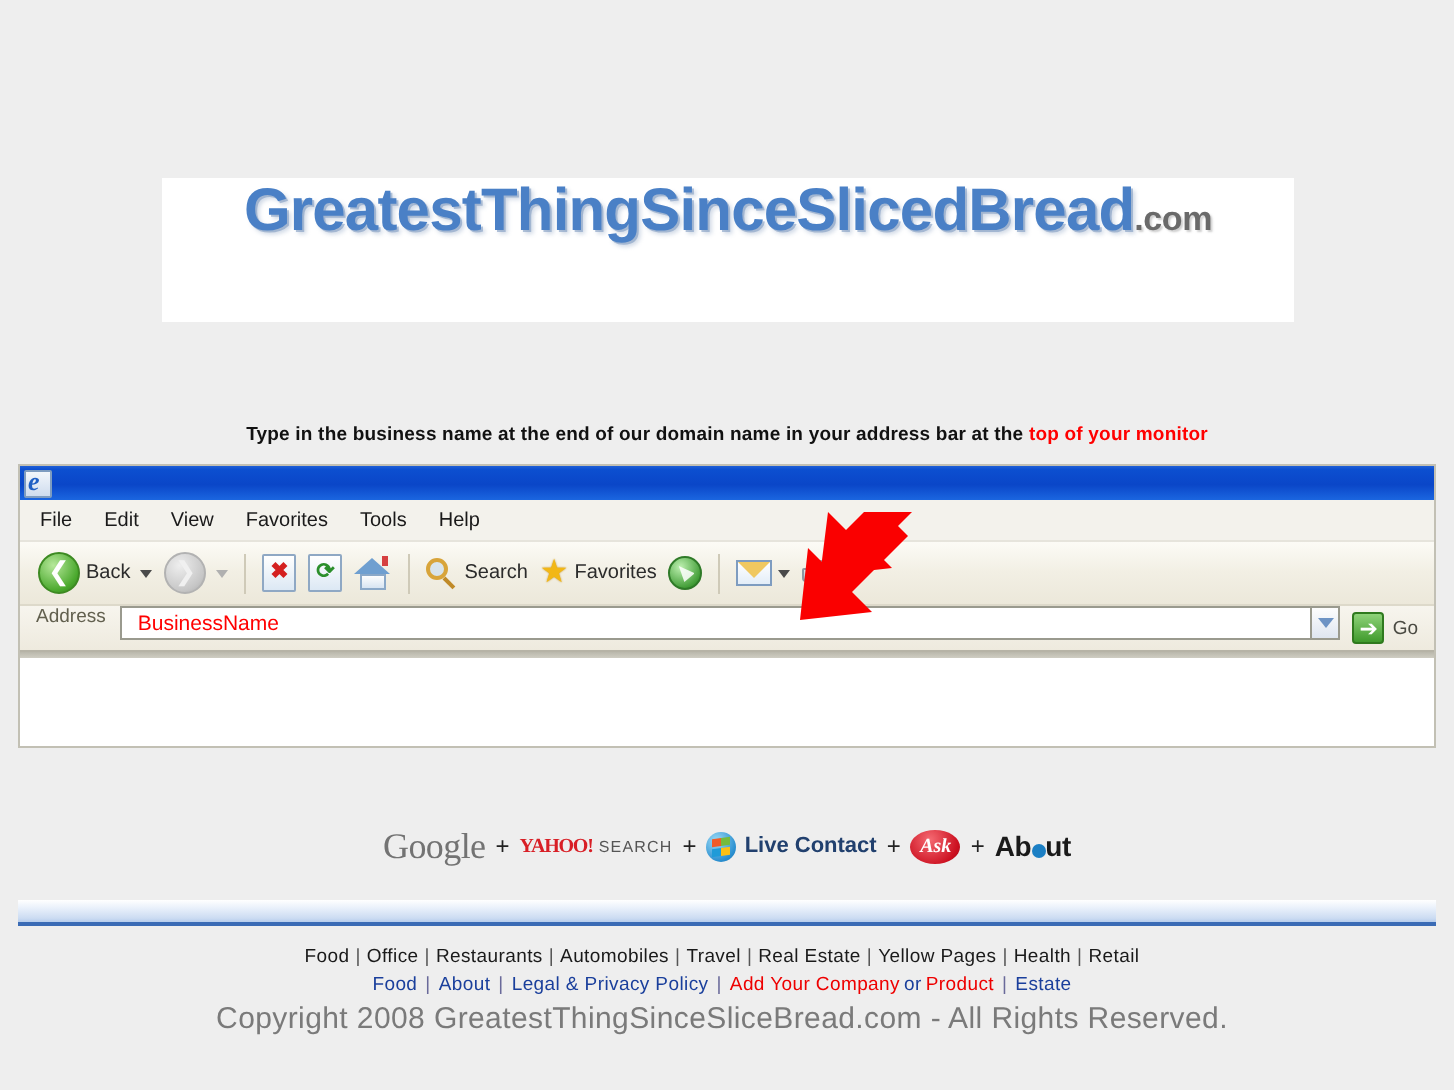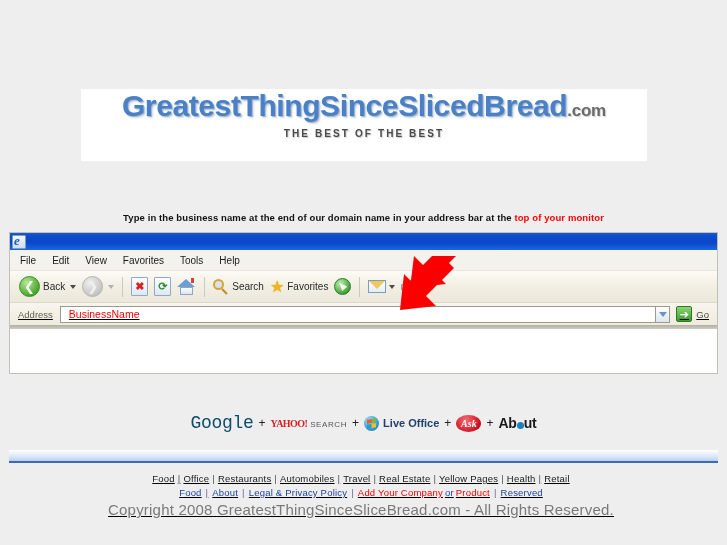--- a/index.html
+++ b/index.html
@@ -306,24 +306,22 @@
     width: 60px;
     height: 56px;
     pointer-events: none;
   }
 
   
   #address-bar {
     height: 22px;
     background: linear-gradient(to bottom, #f7f5ee, #eeeade);
     display: flex;
-    align-items: center;
     padding-left: 8px;
     border-bottom: 1px solid #b6b3a6;
-    text-decoration: underline;
   }
   #address-label {
     font-size: 9.5px;
     color: #62604f;
     margin-right: 7px;
   }
   #address-field {
     flex: 1;
     height: 17px;
     background: #ffffff;
@@ -395,23 +393,23 @@
     justify-content: center;
     gap: 5px;
     height: 24px;
   }
   .plus-sign {
     font-size: 12px;
     color: #222222;
     font-family: "Liberation Sans", sans-serif;
   }
   #google-logo {
-    font-family: Liberation Mono, monospace;
+    font-family: Liberation Serif, serif;
     font-size: 18px;
-    color: #0c4a6e;
+    color: #737373;
     letter-spacing: -0.3px;
   }
   #yahoo-wrap { display: flex; align-items: baseline; gap: 3px; }
   #yahoo-logo {
     font-family: "Liberation Serif", serif;
     font-weight: bold;
     font-size: 10px;
     color: #d81f26;
     letter-spacing: -0.6px;
     font-variant: small-caps;
@@ -483,21 +481,20 @@
     border-bottom: 2px solid #3a6bb5;
   }
 
   
   #footer {
     position: absolute;
     left: 0;
     top: 472px;
     width: 722px;
     text-align: center;
-    text-decoration: underline;
   }
   #footer-categories {
     font-size: 9.5px;
     color: #1a1a1a;
     letter-spacing: 0.2px;
     line-height: 13px;
   }
   #footer-categories .divider { color: #555555; padding: 0 3px; }
   #footer-categories .cat { color: #1a1a1a; }
 
@@ -519,21 +516,20 @@
     letter-spacing: 0.2px;
   }
 </style>
 </head>
 <body>
 
 <div id="logo-banner">
   <div id="logo-wordmark">
     <span id="logo-main">GreatestThingSinceSlicedBread</span><span id="logo-tld">.com</span>
   </div>
-  <div id="logo-tagline">THE BEST OF THE BEST</div>
 </div>
 
 <div id="instruction-line">
   <span>Type in the business name at the end of our domain name in your address bar at the </span><span id="instruction-highlight">top of your monitor</span>
 </div>
 
 <div id="browser-window">
 
   <div id="browser-titlebar">
     <div id="ie-icon"></div>
@@ -635,31 +631,31 @@
 <div id="search-engines">
   <span id="google-logo">Google</span>
   <span class="plus-sign">+</span>
   <span id="yahoo-wrap">
     <span id="yahoo-logo">YAHOO!</span>
     <span id="yahoo-search-word">SEARCH</span>
   </span>
   <span class="plus-sign">+</span>
   <span id="live-wrap">
     <span id="live-flag"></span>
-    <span id="live-text">Live Office</span>
+    <span id="live-text">Live Contact</span>
   </span>
   <span class="plus-sign">+</span>
   <span id="ask-logo">Ask</span>
   <span class="plus-sign">+</span>
   <span id="about-logo"><span>Ab</span><span id="about-dot"></span><span>ut</span></span>
 </div>
 
 <div id="blue-bar"></div>
 
 <div id="footer">
   <div id="footer-categories">
     <span class="cat">Food</span><span class="divider">|</span><span class="cat">Office</span><span class="divider">|</span><span class="cat">Restaurants</span><span class="divider">|</span><span class="cat">Automobiles</span><span class="divider">|</span><span class="cat">Travel</span><span class="divider">|</span><span class="cat">Real Estate</span><span class="divider">|</span><span class="cat">Yellow Pages</span><span class="divider">|</span><span class="cat">Health</span><span class="divider">|</span><span class="cat">Retail</span>
   </div>
   <div id="footer-links">
-    <span class="lnk-blue">Food</span><span class="divider">|</span><span class="lnk-blue">About</span><span class="divider">|</span><span class="lnk-blue">Legal &amp; Privacy Policy</span><span class="divider">|</span><span class="lnk-red">Add Your Company</span><span class="conj">or</span><span class="lnk-red">Product</span><span class="divider">|</span><span class="lnk-blue">Reserved</span>
+    <span class="lnk-blue">Food</span><span class="divider">|</span><span class="lnk-blue">About</span><span class="divider">|</span><span class="lnk-blue">Legal &amp; Privacy Policy</span><span class="divider">|</span><span class="lnk-red">Add Your Company</span><span class="conj">or</span><span class="lnk-red">Product</span><span class="divider">|</span><span class="lnk-blue">Estate</span>
   </div>
   <div id="footer-copyright">Copyright 2008 GreatestThingSinceSliceBread.com - All Rights Reserved.</div>
 </div>
 
 </body></html>

